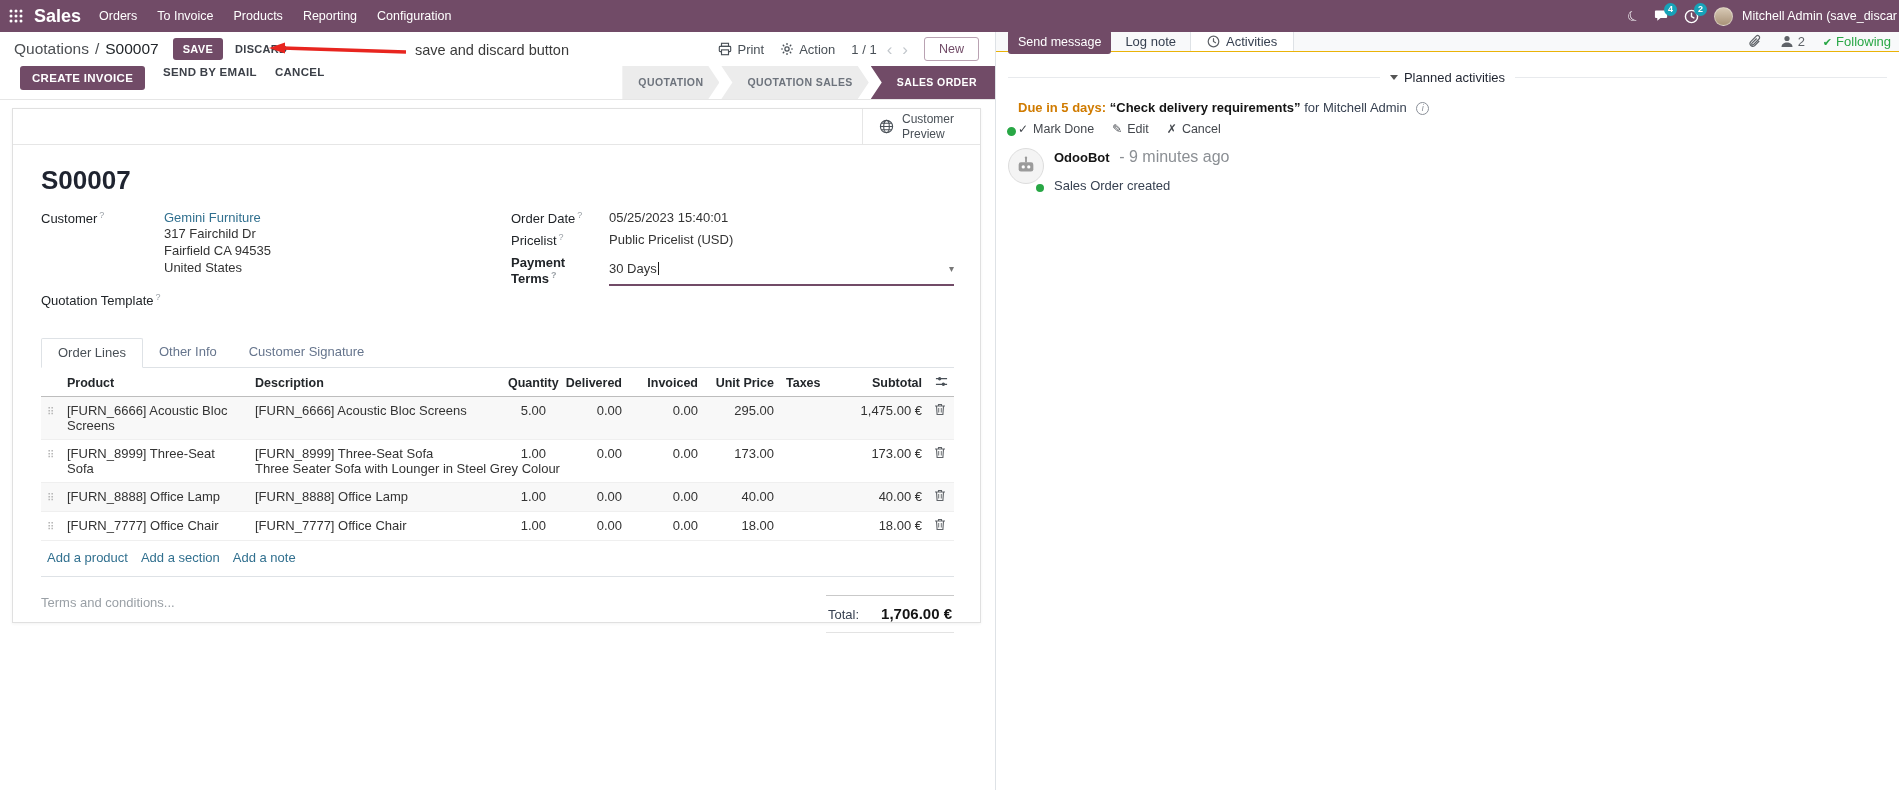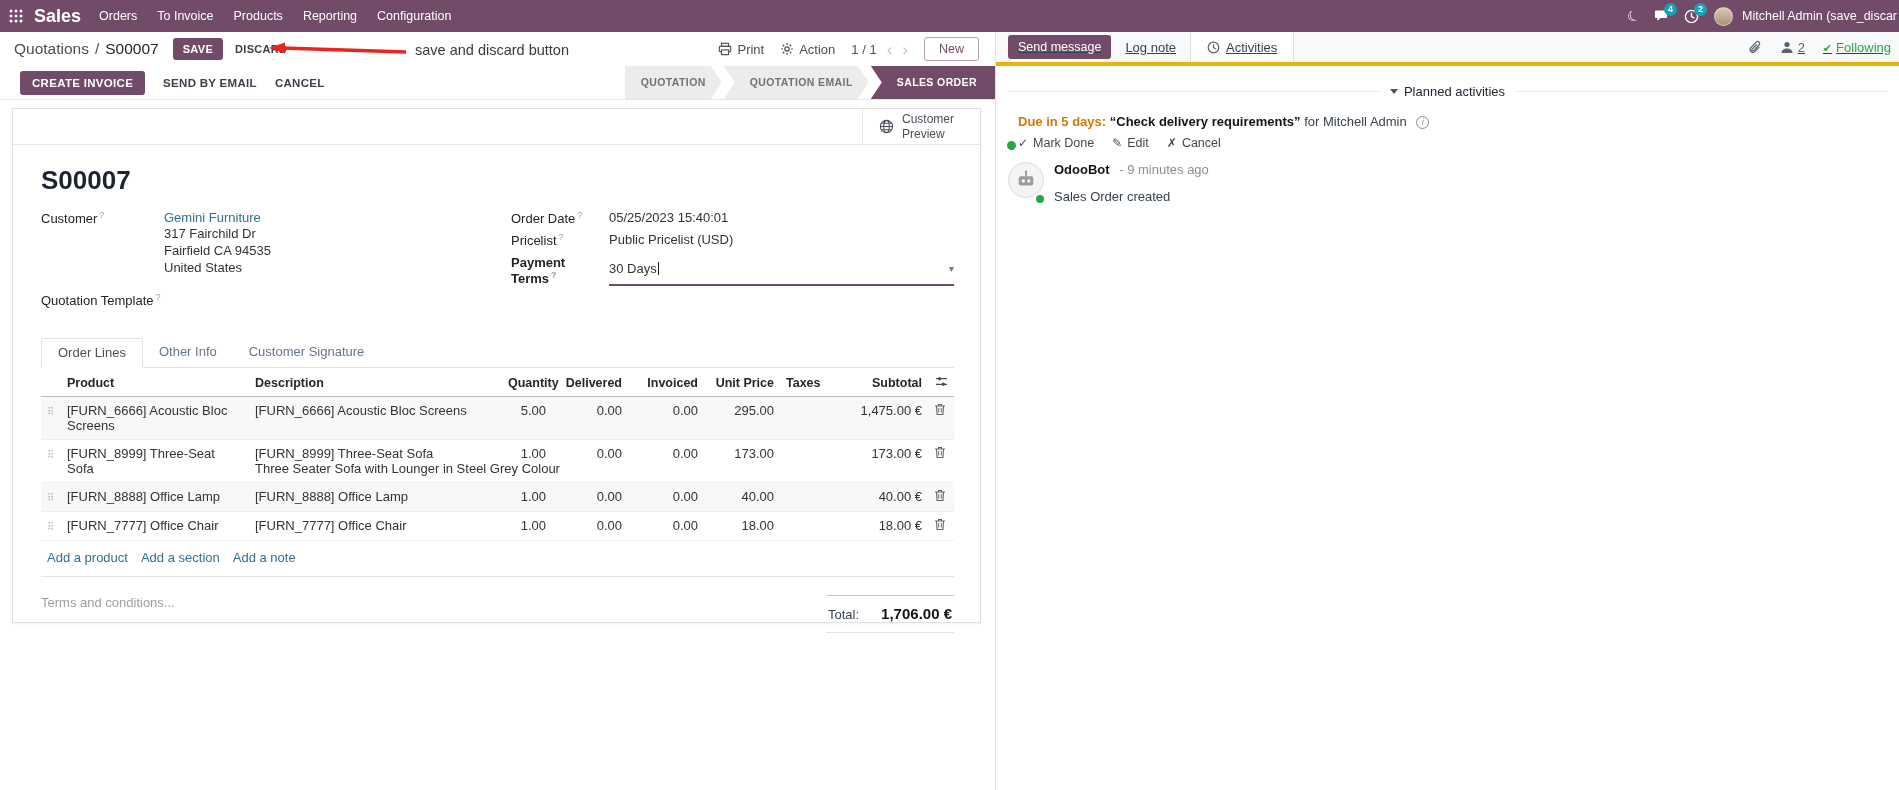--- a/index.html
+++ b/index.html
@@ -30,21 +30,21 @@
   .cp-right { margin-left: auto; display: flex; align-items: center; gap: 16px; }
   .cp-btn { display: flex; align-items: center; gap: 5px; color: #495057; font-size: 13px; cursor: pointer; }
   .pager { display: flex; align-items: center; gap: 10px; }
   .pager-value { color: #495057; }
   .pager-arrow { color: #c2c7cc; font-size: 17px; line-height: 1; cursor: pointer; }
   .pager-prev::before { content: "‹"; }
   .pager-next::before { content: "›"; }
   .btn-new { background: #fff; border: 1px solid #b9a2b2; color: #714B67; font-size: 12.5px; padding: 4px 14px; border-radius: 3px; cursor: pointer; font-family: inherit; }
 
   
-  .status-row { position: relative; height: 34px; display: flex; align-items: center; padding-left: 20px; background: #fff; border-bottom: 1px solid #e6e6e6; }
+  .status-row { position: relative; height: 34px; display: flex; align-items: flex-start; padding-left: 20px; background: #fff; border-bottom: 1px solid #e6e6e6; }
   .btn-primary { background: #714B67; color: #fff; border: none; font-size: 11.5px; font-weight: 700; letter-spacing: .3px; padding: 6px 12px; border-radius: 3px; cursor: pointer; font-family: inherit; }
   .btn-flat { background: transparent; border: none; color: #3c4048; font-size: 11.5px; font-weight: 700; letter-spacing: .3px; margin-left: 18px; cursor: pointer; font-family: inherit; }
   .statusbar { position: absolute; right: 0; top: 0; height: 24px; display: flex; }
   .status-step { height: 33px; line-height: 33px; font-size: 10.5px; font-weight: 600; letter-spacing: .4px; color: #6d737c; background: #ececec; padding: 0 16px 0 26px; margin-left: 2px; cursor: pointer;
     clip-path: polygon(0 0, calc(100% - 11px) 0, 100% 50%, calc(100% - 11px) 100%, 0 100%, 11px 50%); }
   .status-step:first-child { margin-left: 0; padding-left: 16px; clip-path: polygon(0 0, calc(100% - 11px) 0, 100% 50%, calc(100% - 11px) 100%, 0 100%); }
   .status-step:last-child { padding-right: 18px; clip-path: polygon(0 0, 100% 0, 100% 100%, 0 100%, 11px 50%); }
   .status-step.active { background: #714B67; color: #fff; }
 
   
@@ -104,21 +104,21 @@
   .total-box { width: 128px; border-top: 1px solid #c9c9c9; border-bottom: 1px solid #e3e3e3; display: flex; justify-content: space-between; align-items: baseline; padding: 9px 2px 10px; }
   .total-label { font-size: 13px; color: #374151; }
   .total-value { font-size: 15px; font-weight: 700; color: #141414; }
 
   
   .annotation { position: absolute; left: 268px; top: 42px; display: flex; align-items: center; gap: 7px; z-index: 40; pointer-events: none; }
   .annotation-text { font-size: 14.5px; color: #3a3a3a; }
 
   
   .chatter { position: absolute; top: 32px; left: 995px; right: 0; bottom: 0; background: #fff; border-left: 1px solid #dee2e6; }
-  .chatter-topbar { height: 34px; background: #f8f9fa; border-bottom: 4px solid #eab308; display: flex; align-items: center; text-decoration: underline; }
+  .chatter-topbar { height: 20px; background: #f8f9fa; border-bottom: 1px solid #eab308; display: flex; align-items: center; }
   .btn-send { margin-left: 12px; background: #714B67; color: #fff; border: none; font-size: 12.5px; padding: 5px 10px; border-radius: 3px; cursor: pointer; font-family: inherit; }
   .btn-lognote { margin-left: 14px; background: transparent; border: none; color: #374151; font-size: 13px; cursor: pointer; font-family: inherit; }
   .activities-tab { margin-left: 14px; align-self: stretch; display: flex; align-items: center; gap: 6px; padding: 0 16px; background: #fff; border-left: 1px solid #dee2e6; border-right: 1px solid #dee2e6; color: #374151; font-size: 13px; cursor: pointer; }
   .topbar-spacer { flex: 1; }
   .topbar-icons { display: flex; align-items: center; gap: 18px; margin-right: 8px; }
   .followers { display: flex; align-items: center; gap: 4px; color: #5f6368; cursor: pointer; }
   .following { display: flex; align-items: center; gap: 4px; color: #28a745; font-size: 13px; cursor: pointer; white-space: nowrap; }
   .check-glyph::before { content: "✔"; font-size: 11px; }
 
   .chatter-body { padding-top: 12px; }
@@ -141,21 +141,21 @@
   .act-buttons { display: flex; gap: 18px; margin-top: 5px; font-size: 12.5px; color: #43474d; }
   .act-buttons span { cursor: pointer; display: flex; align-items: center; gap: 5px; }
   .glyph-check::before { content: "✓"; font-size: 12px; }
   .glyph-pencil::before { content: "✎"; font-size: 12px; }
   .glyph-x::before { content: "✗"; font-size: 12px; }
 
   .message-item { display: flex; gap: 10px; padding: 10px 12px; }
   .bot-avatar { width: 36px; height: 36px; border-radius: 50%; background: #f4f4f4; border: 1px solid #ddd; display: flex; align-items: center; justify-content: center; }
   .presence-badge { position: absolute; bottom: -1px; right: -2px; width: 12px; height: 12px; border-radius: 50%; background: #28a745; border: 2px solid #fff; }
   .msg-author { font-size: 13px; font-weight: 700; color: #141414; }
-  .msg-time { font-size: 13px; color: #8b8f94; margin-left: 6px; }
+  .msg-time { font-size: 16px; color: #8b8f94; margin-left: 6px; }
   .msg-body { margin-top: 12px; font-size: 13px; color: #374151; }
 
   svg { display: block; }
 </style>
 </head>
 <body>
 
 <div class="page">
 
   <div class="navbar">
@@ -240,21 +240,21 @@
         <button class="btn-new">New</button>
       </div>
     </div>
 
     <div class="status-row">
       <button class="btn-primary">CREATE INVOICE</button>
       <button class="btn-flat">SEND BY EMAIL</button>
       <button class="btn-flat">CANCEL</button>
       <div class="statusbar">
         <div class="status-step">QUOTATION</div>
-        <div class="status-step">QUOTATION EMAIL</div>
+        <div class="status-step">QUOTATION SALES</div>
         <div class="status-step active">SALES ORDER</div>
       </div>
     </div>
 
     <div class="form-area">
       <div class="sheet">
         <div class="button-box">
           <div class="stat-button">
             <span>
                 <svg width="15" height="15" viewBox="0 0 16 16" fill="none" stroke="#495057" stroke-width="1.2">

